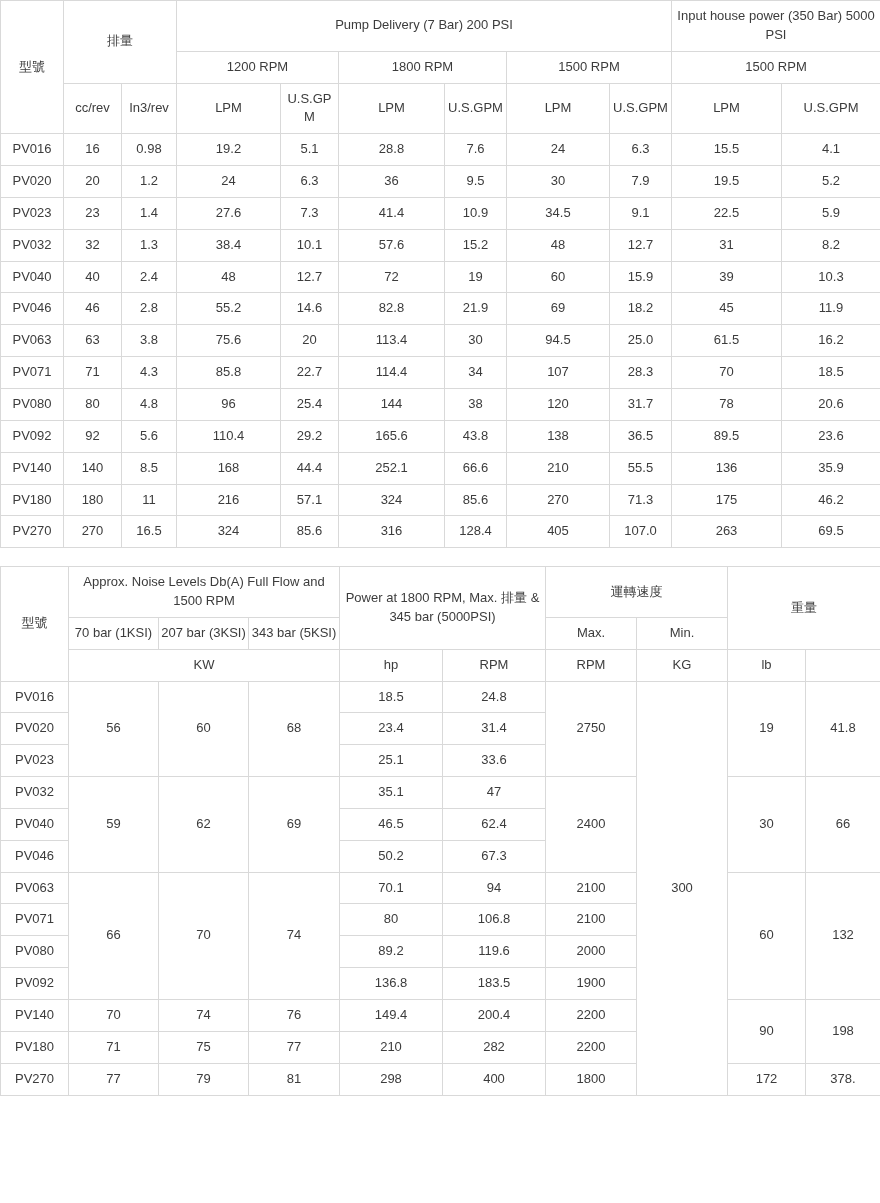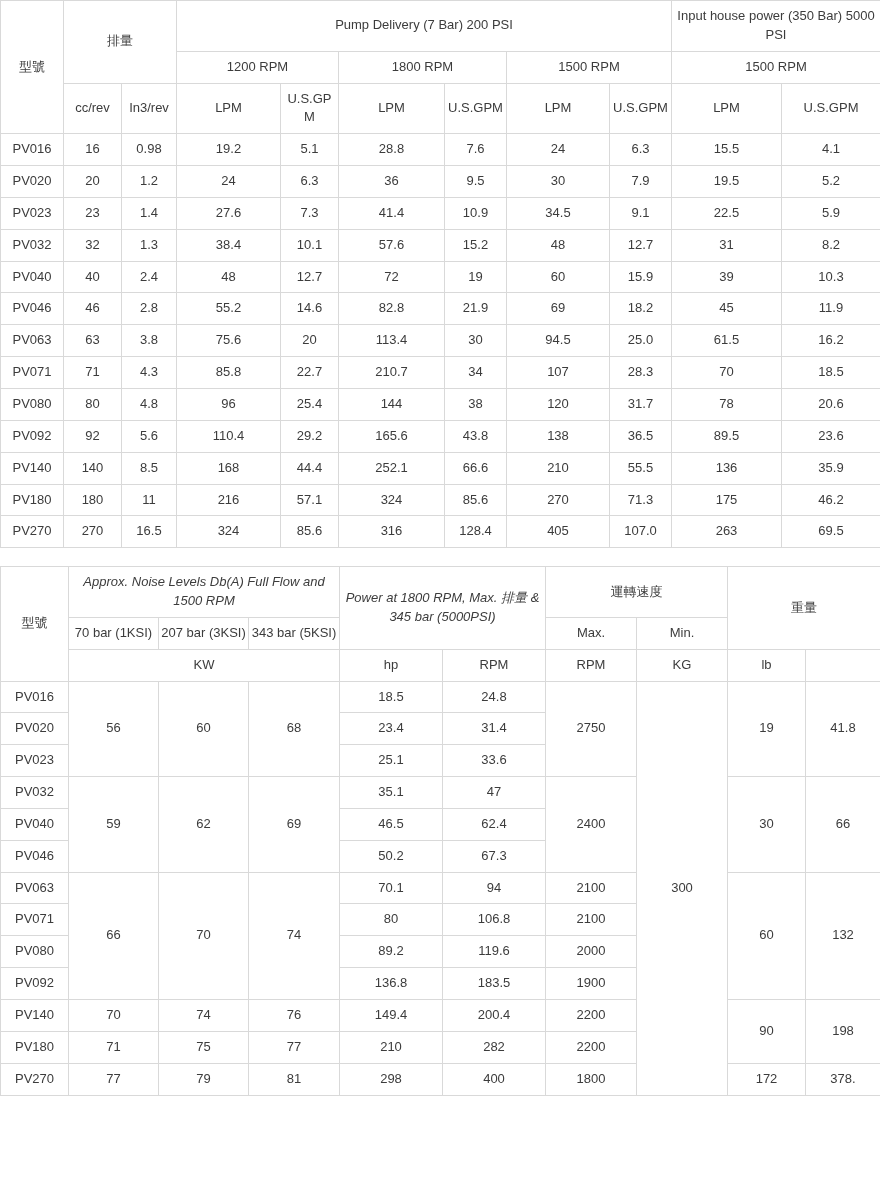--- a/index.html
+++ b/index.html
@@ -37,21 +37,20 @@
     border: 1px solid #d9d9d9;
   }
   .gap {
     height: 18px;
     width: 880px;
   }
   .underline-label {
   }
   .nowrapish {
     white-space: normal;
-    font-style: italic;
   }
 </style>
 </head>
 <body>
 
 <div class="page">
 
   <table class="spec">
     <colgroup>
       <col style="width:63px">
@@ -184,21 +183,21 @@
         <td>25.0</td>
         <td>61.5</td>
         <td>16.2</td>
       </tr>
       <tr>
         <td>PV071</td>
         <td>71</td>
         <td>4.3</td>
         <td>85.8</td>
         <td>22.7</td>
-        <td>210.7</td>
+        <td>114.4</td>
         <td>34</td>
         <td>107</td>
         <td>28.3</td>
         <td>70</td>
         <td>18.5</td>
       </tr>
       <tr>
         <td>PV080</td>
         <td>80</td>
         <td>4.8</td>

